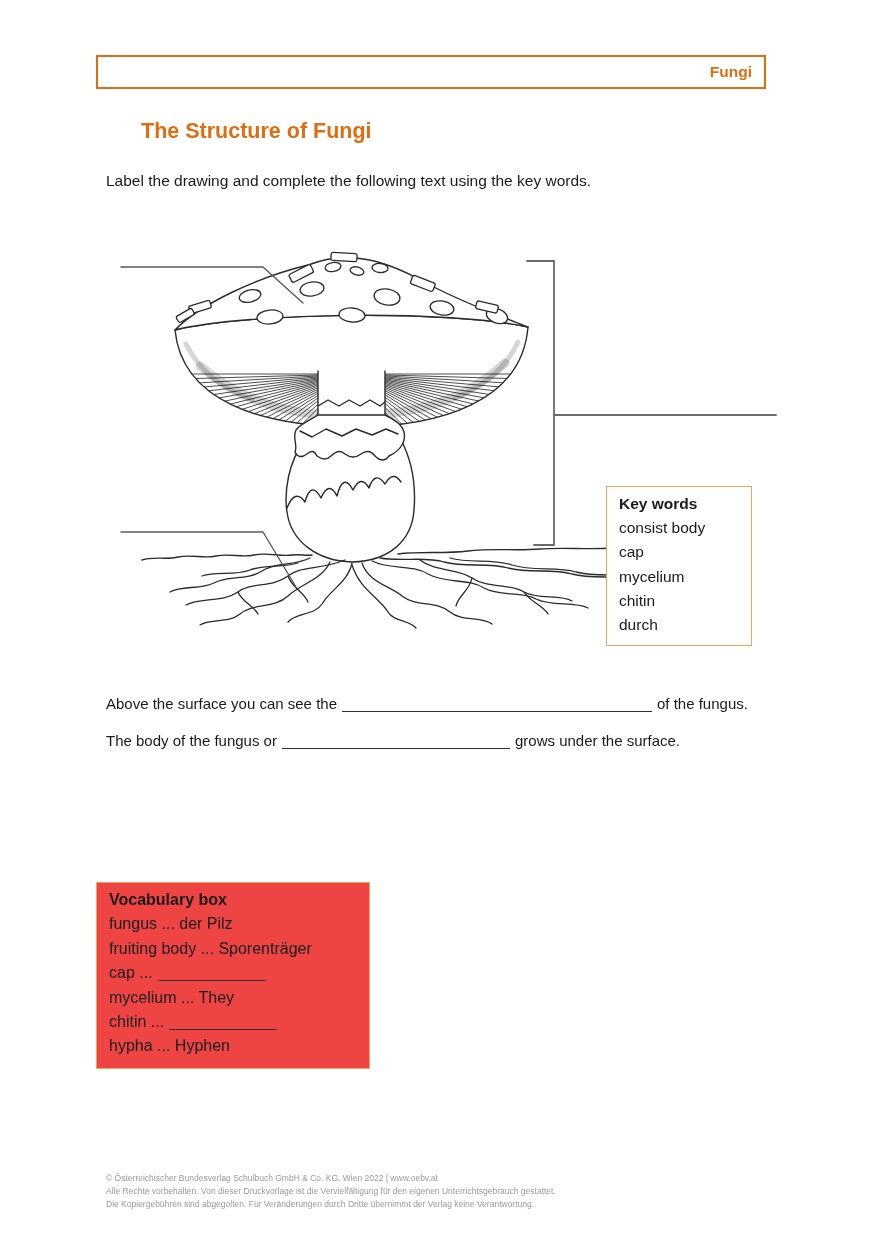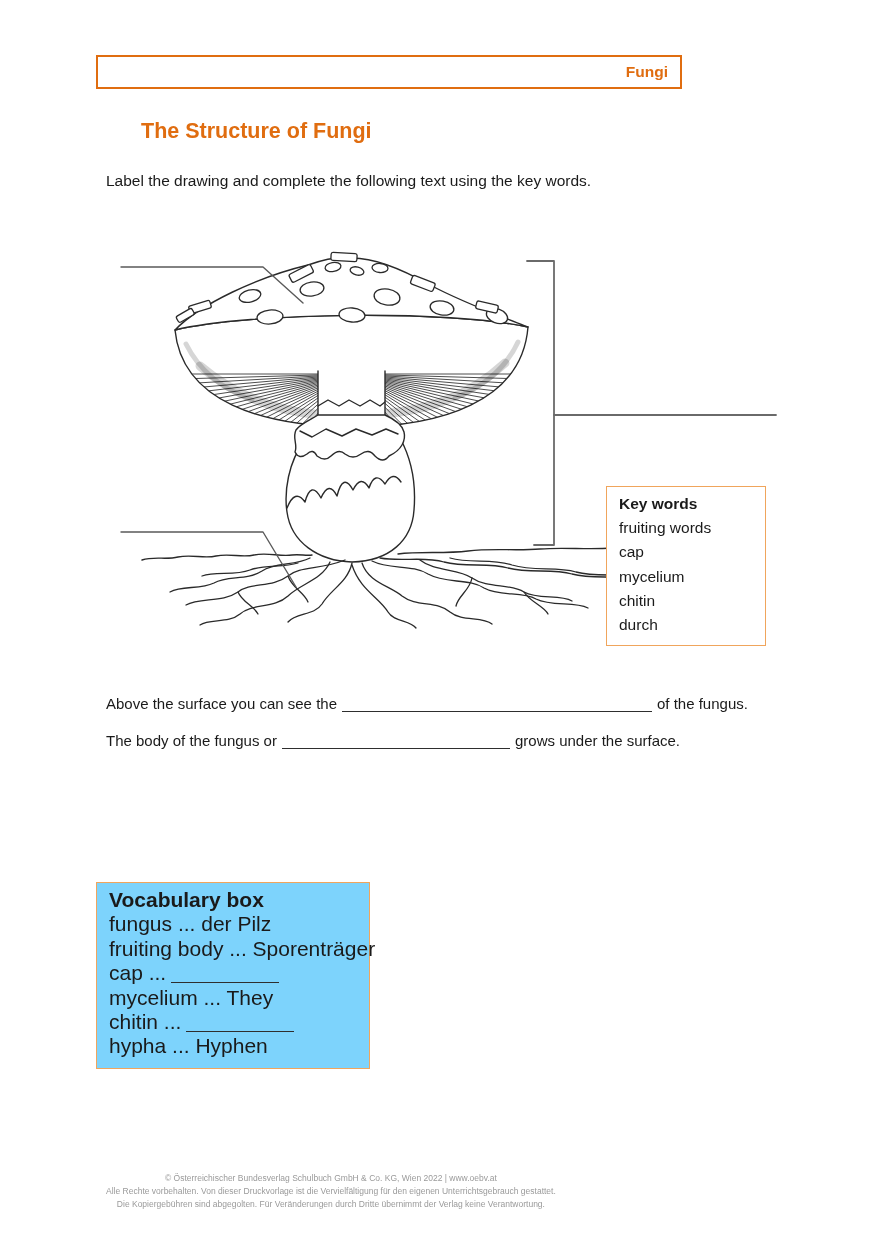--- a/index.html
+++ b/index.html
@@ -14,21 +14,21 @@
     width: 890px;
     height: 1259px;
     background: #ffffff;
     overflow: hidden;
   }
 
   
   .tag-box {
     position: absolute;
     left: 96px; top: 55px;
-    width: 586px; height: 34px;
+    width: 670px; height: 34px;
     border: 2px solid #e06d10;
     display: flex;
     align-items: center;
     justify-content: flex-end;
     padding-right: 12px;
   }
   .tag-box .tag {
     color: #e06d10;
     font-weight: bold;
     font-size: 15.5px;
@@ -56,21 +56,21 @@
     position: absolute;
     left: 0; top: 0;
     width: 890px; height: 1259px;
     z-index: 1;
   }
 
   
   .keywords-box {
     position: absolute;
     left: 606px; top: 486px;
-    width: 160px;
+    width: 146px;
     border: 1px solid #f0a55c;
     background: #ffffff;
     padding: 5px 12px 8px 12px;
     z-index: 2;
     font-size: 15.5px;
     line-height: 24.2px;
   }
   .keywords-box .box-title { font-weight: bold; }
 
   
@@ -97,39 +97,38 @@
   .blank.w2 { width: 228px; }
   .blank.w3 { width: 196px; }
   .blank.wv { width: 108px; margin: 0 0 0 5px; }
 
   
   .vocab-box {
     position: absolute;
     left: 96px; top: 882px;
     width: 274px;
     border: 1px solid #f0a55c;
-    background: #7dd3fc;
+    background: #ef4444;
     padding: 5px 12px 9px 12px;
     z-index: 2;
-    font-size: 21px;
+    font-size: 16px;
     line-height: 24.4px;
   }
   .vocab-box .box-title { font-weight: bold; }
   .vrow { white-space: nowrap; }
 
   
   .footer {
     position: absolute;
     left: 106px; top: 1172px;
     font-size: 8.5px;
     line-height: 13px;
     color: #9a9a9a;
     z-index: 2;
     white-space: nowrap;
-    text-align: center;
   }
 </style>
 </head>
 <body>
 
 <div class="page">
 
   <div class="tag-box">
     <span class="tag">Fungi</span>
   </div>
@@ -280,21 +279,21 @@
     <g stroke="#5a5a5a" stroke-width="1.4">
       <path d="M121,267 H263 L303,303"></path>
       <path d="M121,532 H263 L296,587"></path>
       <path d="M527,261 H554 V545 H534" stroke="#6a6a6a" stroke-width="1.8"></path>
       <path d="M554,415 H776" stroke="#6a6a6a" stroke-width="1.8"></path>
     </g>
   </svg>
 
   <div class="keywords-box">
     <div class="box-title">Key words</div>
-    <div>fruiting words</div>
+    <div>consist body</div>
     <div>cap</div>
     <div>mycelium</div>
     <div>chitin</div>
     <div>durch</div>
   </div>
 
   <div class="sentence s1"><span>Above the surface you can see the</span><span class="blank w1"></span><span>of the fungus.</span></div>
 
   <div class="sentence s2"><span>The body of the fungus or</span><span class="blank w2"></span><span>grows under the surface.</span></div>
 

